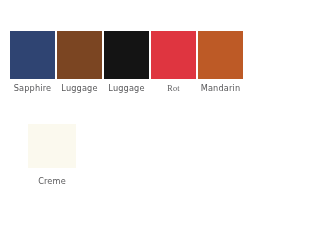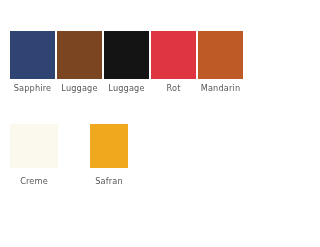--- a/index.html
+++ b/index.html
@@ -30,23 +30,22 @@
     display: flex;
     align-items: flex-start;
   }
 
   #row-primary {
     left: 10px;
     top: 31px;
   }
 
   #row-secondary {
-    left: 10px;
+    left: 28px;
     top: 124px;
-    gap: 30px;
   }
 
   .swatch-cell {
     display: flex;
     flex-direction: column;
     align-items: center;
     margin-right: 2px;
   }
 
   .swatch-cell:last-child {
@@ -110,37 +109,33 @@
       <span class="swatch-label" style="color: rgb(88, 88, 90);">Luggage</span>
     </div>
 
     <div class="swatch-cell">
       <span class="swatch-chip" style="background-color: rgb(20, 20, 20);"></span>
       <span class="swatch-label" style="color: rgb(88, 88, 90);">Luggage</span>
     </div>
 
     <div class="swatch-cell">
       <span class="swatch-chip" style="background-color: rgb(223, 53, 64);"></span>
-      <span class="swatch-label" style="color: rgb(88, 88, 90);">Rot</span>
+      <span class="swatch-label" style="color: rgb(88, 88, 90); font-family: Liberation Serif, serif;">Rot</span>
     </div>
 
     <div class="swatch-cell">
       <span class="swatch-chip" style="background-color: rgb(189, 90, 38);"></span>
       <span class="swatch-label" style="color: rgb(88, 88, 90);">Mandarin</span>
     </div>
 
   </div>
 
   <div class="swatch-row" id="row-secondary">
 
     <div class="swatch-cell">
       <span class="swatch-chip" style="background-color: rgb(251, 249, 238);"></span>
       <span class="swatch-label" style="color: rgb(88, 88, 90);">Creme</span>
     </div>
 
-    <div class="swatch-cell">
-      <span class="swatch-chip" style="background-color: rgb(240, 168, 30);"></span>
-      <span class="swatch-label" style="color: rgb(88, 88, 90);">Safran</span>
-    </div>
 
   </div>
 
 </div>
 
 </body></html>

